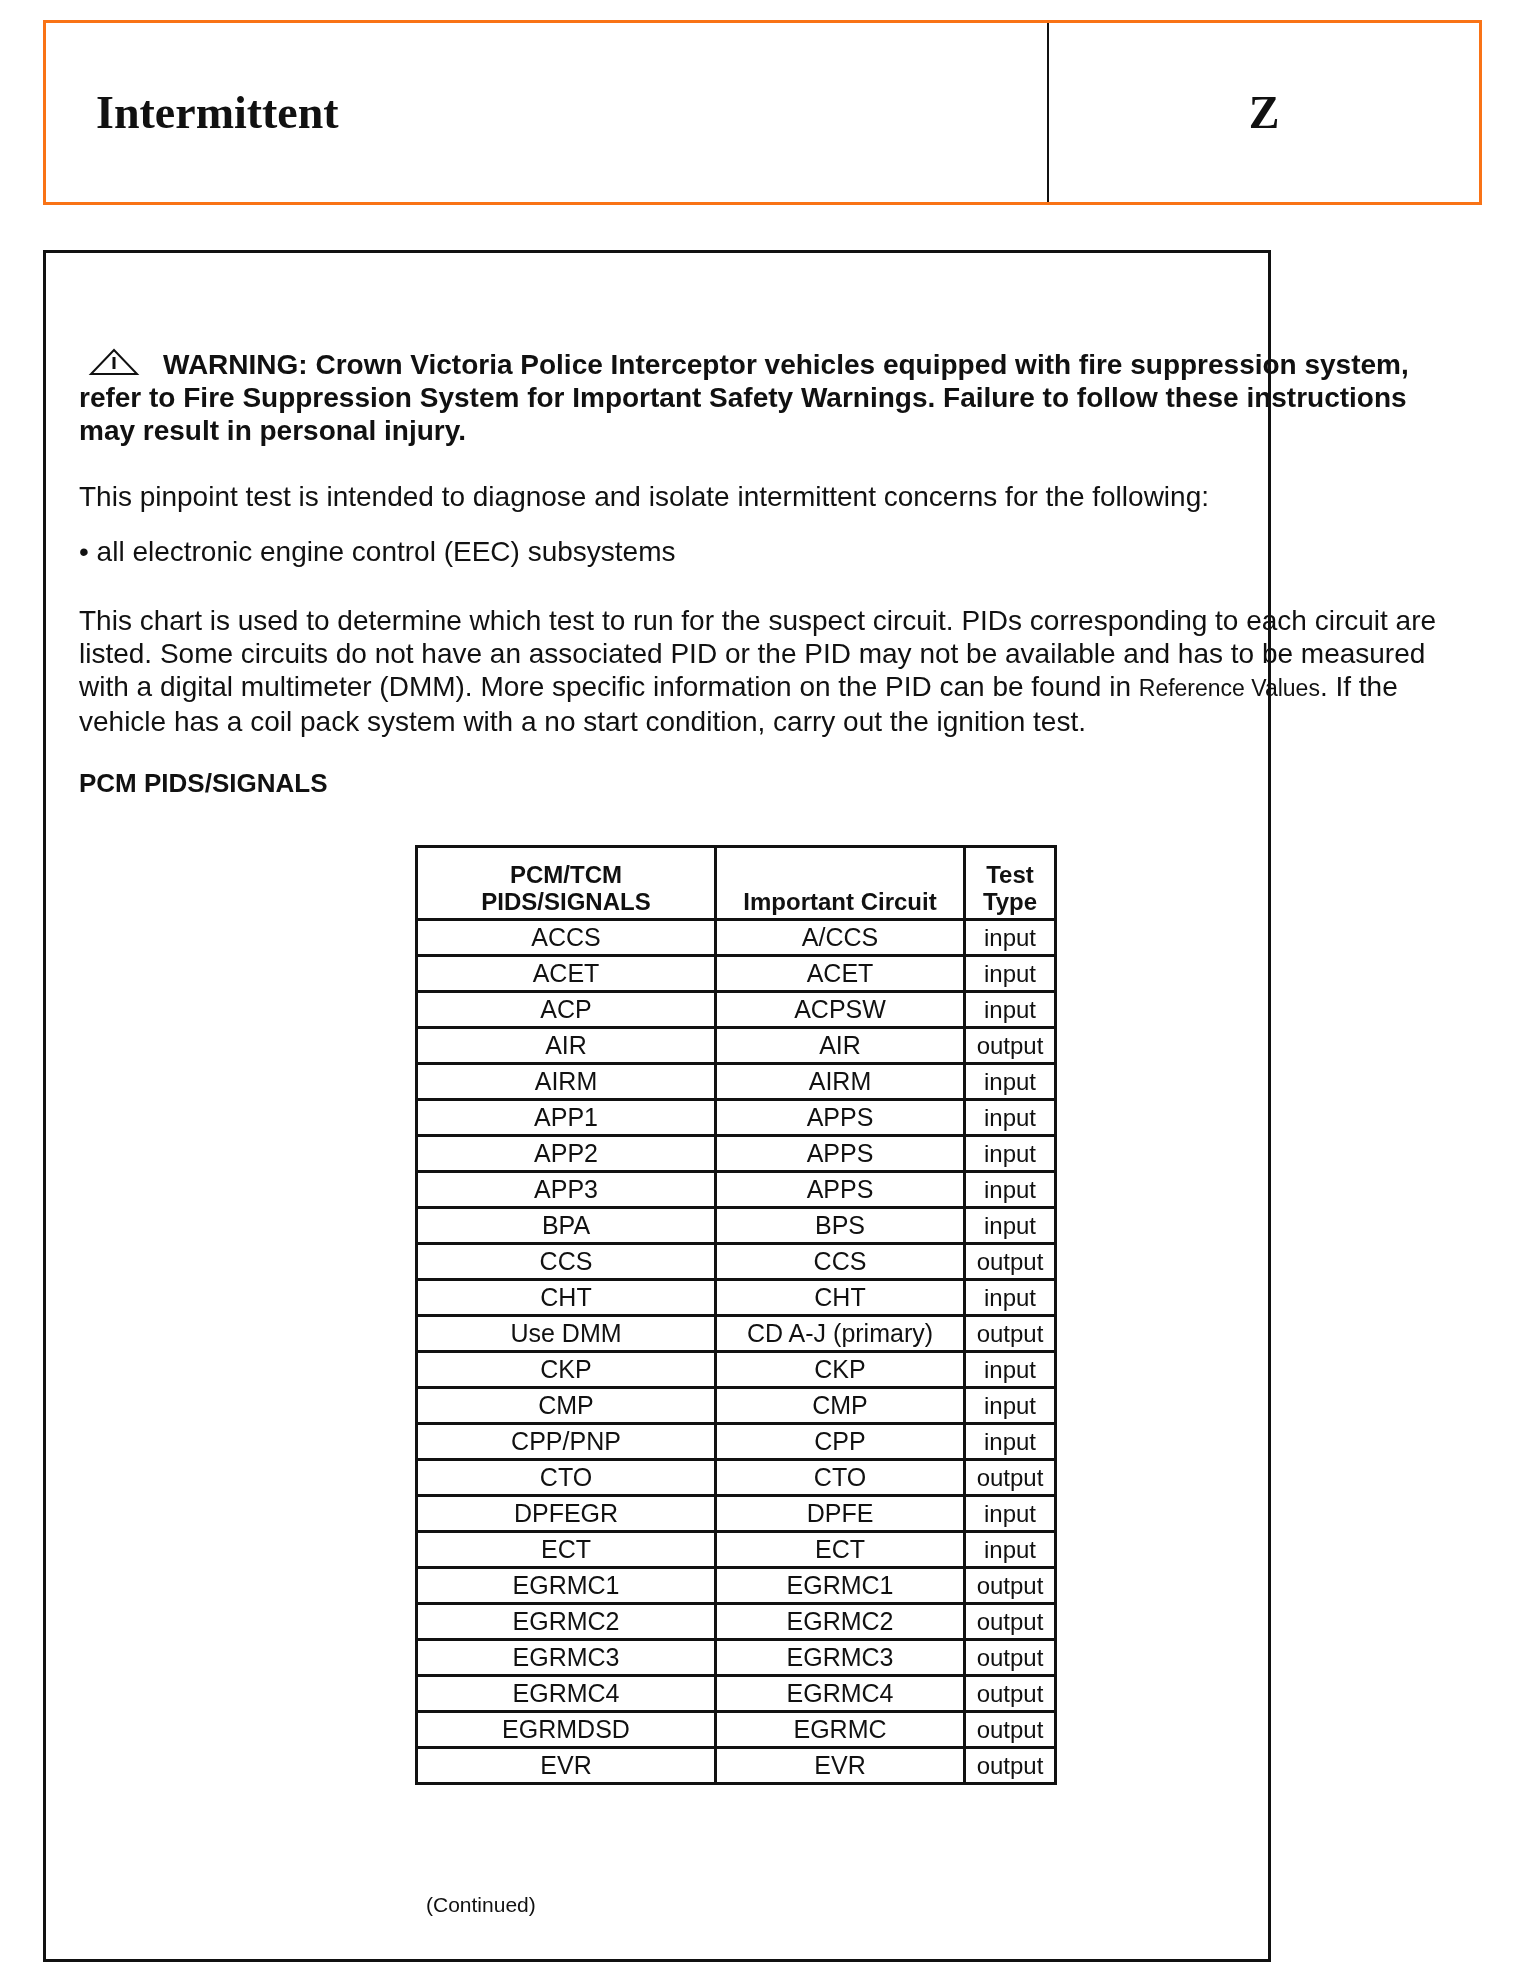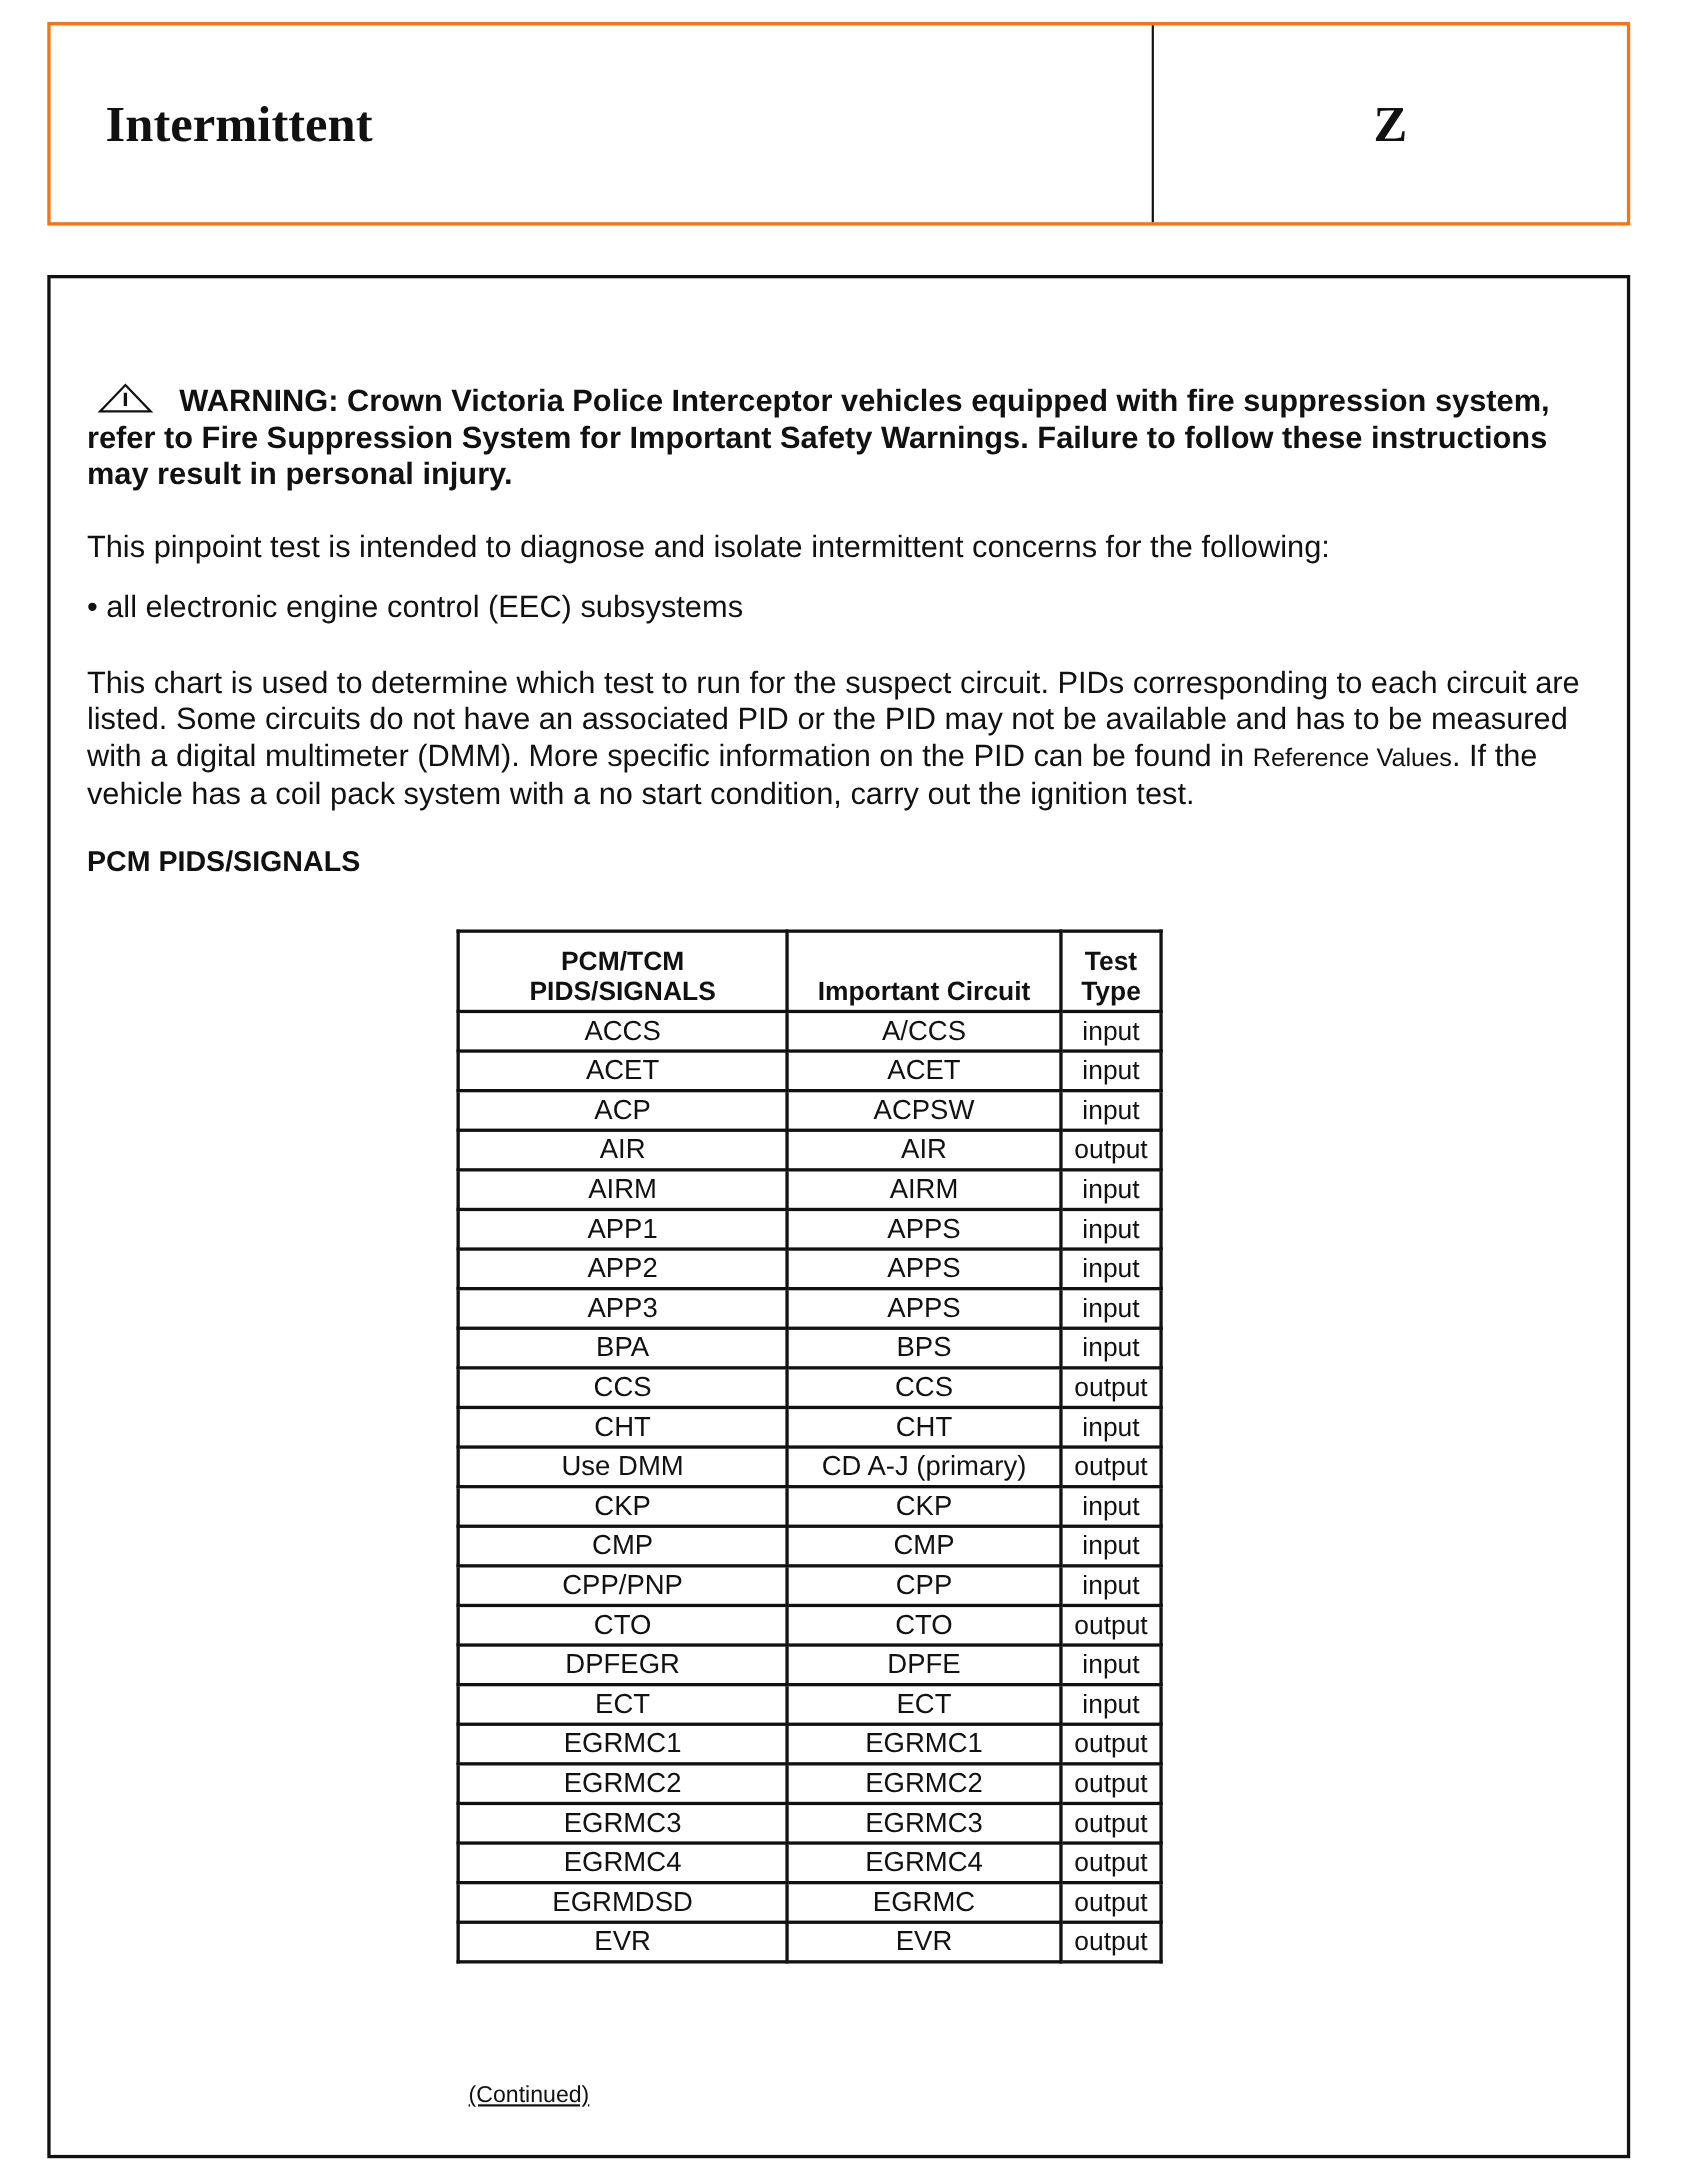--- a/index.html
+++ b/index.html
@@ -14,21 +14,21 @@
   .header-title {
     flex: 0 0 1003px; border-right: 2px solid #111; box-sizing: border-box;
     display: flex; align-items: center; padding-left: 50px;
     font-family: "Liberation Serif", serif; font-weight: bold; font-size: 46px;
   }
   .header-code {
     flex: 1; display: flex; align-items: center; justify-content: center;
     font-family: "Liberation Serif", serif; font-weight: bold; font-size: 46px;
   }
   .main-box {
-    position: absolute; left: 43px; top: 250px; width: 1439px; height: 1712px;
+    position: absolute; left: 43px; top: 250px; width: 1228px; height: 1712px;
     border: 3px solid #111; box-sizing: border-box;
   }
   .content { position: absolute; left: 33px; top: 95px; width: 1390px; }
   .warning {
     font-weight: bold; font-size: 28px; line-height: 33px; margin: 0;
   }
   .warn-icon { display: inline-block; width: 54px; height: 28px; vertical-align: -2px; margin-left: 8px; margin-right: 22px; }
   .para { font-size: 28px; line-height: 33px; margin: 0; }
   .p1 { margin-top: 33px; }
   .bullet { margin-top: 22px; }
@@ -40,21 +40,21 @@
     border-collapse: collapse; font-size: 25px;
   }
   table.pid th, table.pid td {
     border: 3px solid #111; text-align: center; padding: 0; height: 33px;
   }
   table.pid th { font-weight: bold; font-size: 24px; line-height: 27px; height: 67px; vertical-align: bottom; padding-bottom: 3px; border-radius: 13px; }
   table.pid .c1 { width: 296px; }
   table.pid .c2 { width: 246px; }
   table.pid .c3 { width: 88px; font-size: 24px; }
   .continued {
-    position: absolute; left: 380px; top: 1640px; font-size: 21px; text-decoration: underline;
+    position: absolute; left: 380px; top: 1640px; font-size: 21px;
   }
 </style>
 </head>
 <body>
 
 <div class="header-box">
   <div class="header-title">Intermittent</div>
   <div class="header-code">Z</div>
 </div>
 

